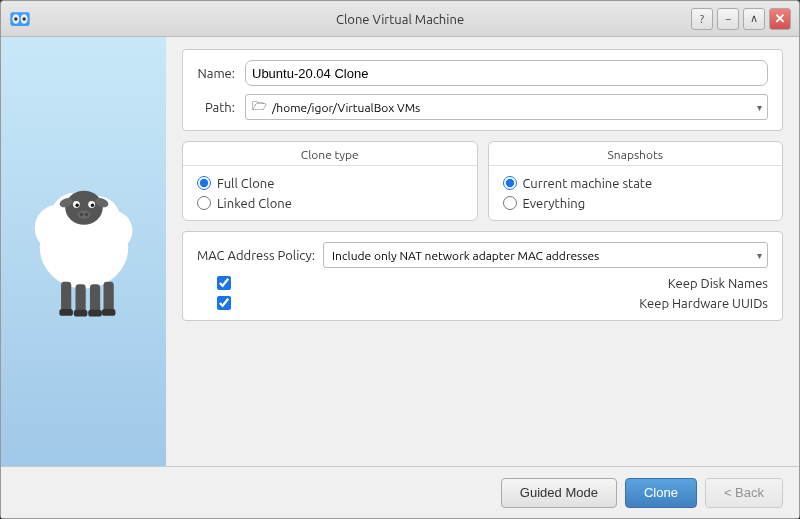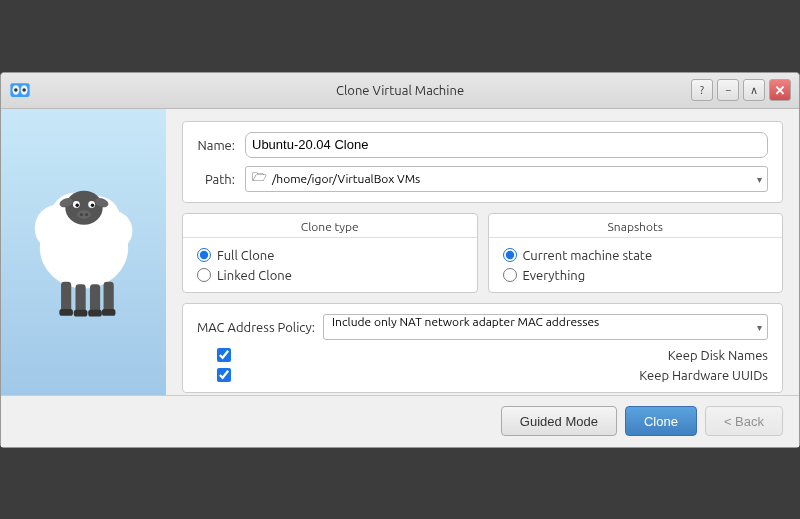--- a/index.html
+++ b/index.html
@@ -11,21 +11,21 @@
       font-family: 'Segoe UI', Ubuntu, sans-serif;
       font-size: 13px;
       display: flex;
       align-items: center;
       justify-content: center;
       overflow: hidden;
     }
 
     .window {
       width: 800px;
-      height: 376px;
+      height: 519px;
       background: #f0f0f0;
       border: 1px solid #999;
       border-radius: 4px;
       display: flex;
       flex-direction: column;
     }
 
     
     .titlebar {
       background: linear-gradient(to bottom, #e8e8e8, #d8d8d8);
@@ -198,20 +198,21 @@
     }
 
     
     .two-col {
       display: flex;
       gap: 10px;
     }
 
     .two-col .section-box {
       flex: 1;
+      border-radius: 6px;
     }
 
     
     .radio-row {
       display: flex;
       align-items: center;
       gap: 6px;
       margin-bottom: 6px;
     }
 
@@ -251,21 +252,21 @@
 
     .mac-select-display {
       width: 100%;
       height: 26px;
       border: 1px solid #bbb;
       border-radius: 3px;
       padding: 0 24px 0 8px;
       font-size: 12px;
       background: #fff;
       display: flex;
-      align-items: flex-start;
+      align-items: center;
       cursor: pointer;
     }
 
     .mac-chevron {
       position: absolute;
       right: 6px;
       top: 50%;
       transform: translateY(-50%);
       font-size: 10px;
       color: #666;

